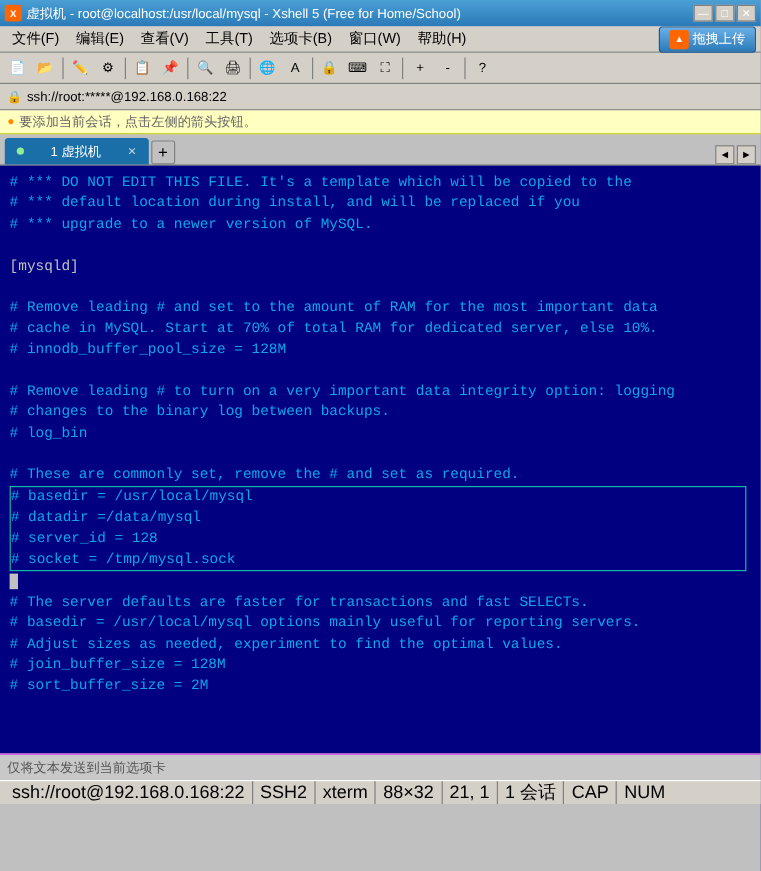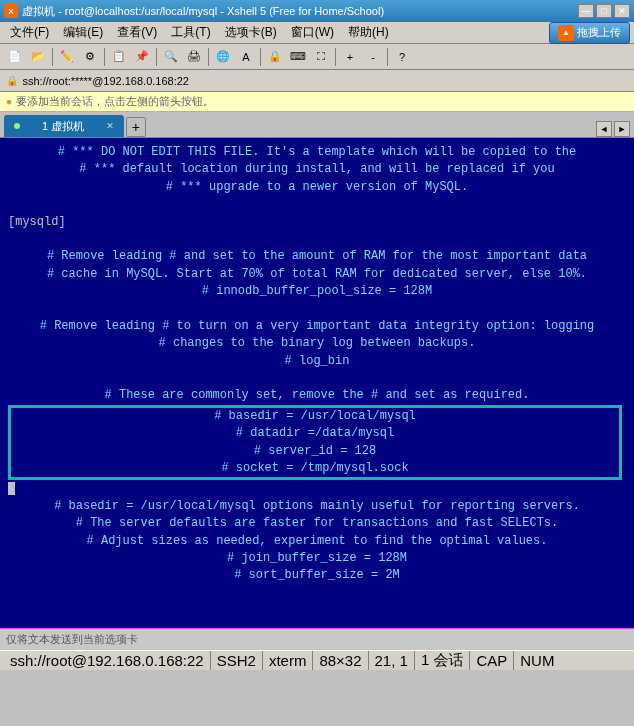--- a/index.html
+++ b/index.html
@@ -118,21 +118,21 @@
       background: #000080;
       color: #c0c0c0;
       font-family: 'Courier New', monospace;
       font-size: 12px;
       padding: 6px 8px;
       height: 490px;
       overflow: hidden;
       line-height: 1.45;
     }
     .terminal .line { white-space: pre; }
-    .terminal .comment { color: #7dd3fc; text-align: center; }
+    .terminal .comment { color: #0ea5e9; }
     .terminal .cursor-line { position: relative; }
     .cursor { display: inline-block; width: 7px; height: 13px; background: #c0c0c0; vertical-align: middle; }
 
     
     .input-bar {
       background: #c8c8c8;
       border-top: 1px solid #d946ef;
       height: 22px;
       display: flex;
       align-items: center;
@@ -250,29 +250,29 @@
   <div class="line">&nbsp;</div>
   <div class="line comment"># Remove leading # and set to the amount of RAM for the most important data</div>
   <div class="line comment"># cache in MySQL. Start at 70% of total RAM for dedicated server, else 10%.</div>
   <div class="line comment"># innodb_buffer_pool_size = 128M</div>
   <div class="line">&nbsp;</div>
   <div class="line comment"># Remove leading # to turn on a very important data integrity option: logging</div>
   <div class="line comment"># changes to the binary log between backups.</div>
   <div class="line comment"># log_bin</div>
   <div class="line">&nbsp;</div>
   <div class="line comment"># These are commonly set, remove the # and set as required.</div>
-  <div style="border: 3px solid #14b8a6; display: inline-block; width: calc(100% - 4px);">
+  <div style="border: 1px solid #14b8a6; display: inline-block; width: calc(100% - 4px);">
     <div class="line comment"># basedir = /usr/local/mysql</div>
     <div class="line comment"># datadir =/data/mysql</div>
     <div class="line comment"># server_id = 128</div>
     <div class="line comment"># socket = /tmp/mysql.sock</div>
   </div>
   <div class="line cursor-line"><span class="cursor"></span></div>
+  <div class="line comment"># The server defaults are faster for transactions and fast SELECTs.</div>
   <div class="line comment"># basedir = /usr/local/mysql options mainly useful for reporting servers.</div>
-  <div class="line comment"># The server defaults are faster for transactions and fast SELECTs.</div>
   <div class="line comment"># Adjust sizes as needed, experiment to find the optimal values.</div>
   <div class="line comment"># join_buffer_size = 128M</div>
   <div class="line comment"># sort_buffer_size = 2M</div>
   <div class="line">&nbsp;</div>
   
   
   
   
 </div>
 

